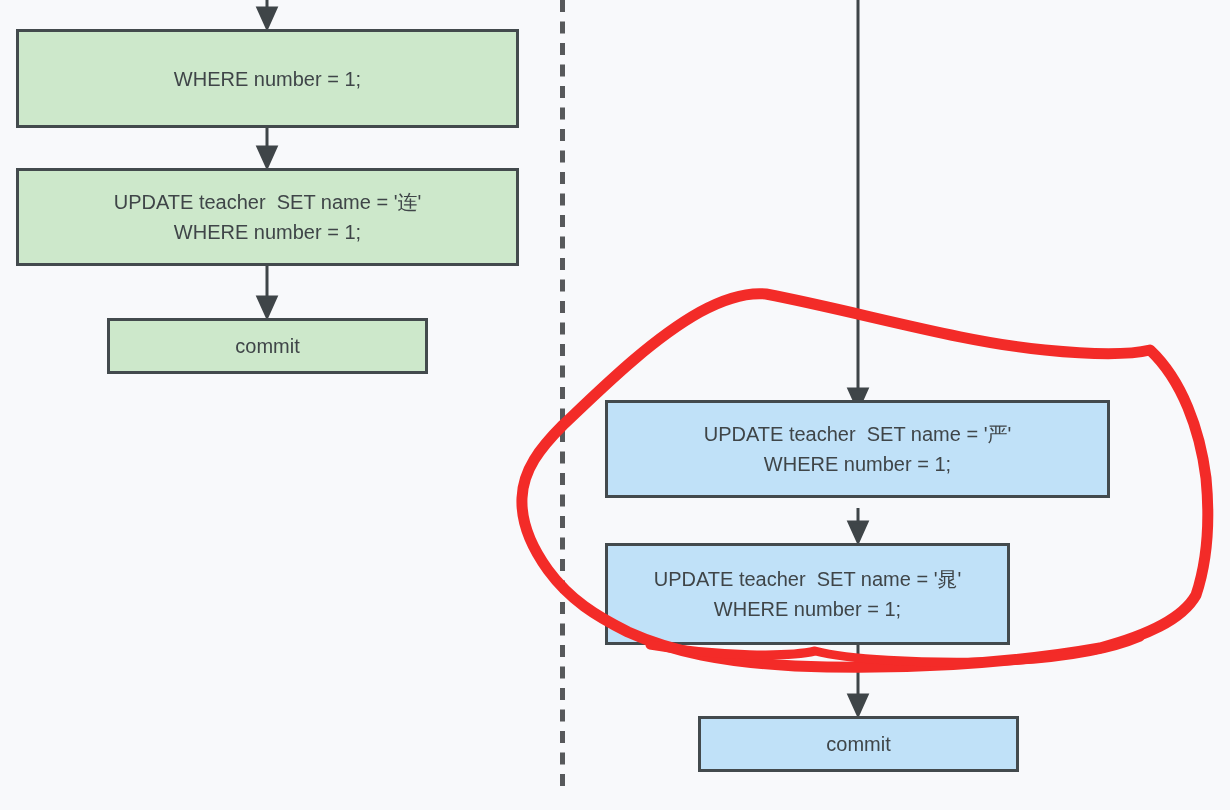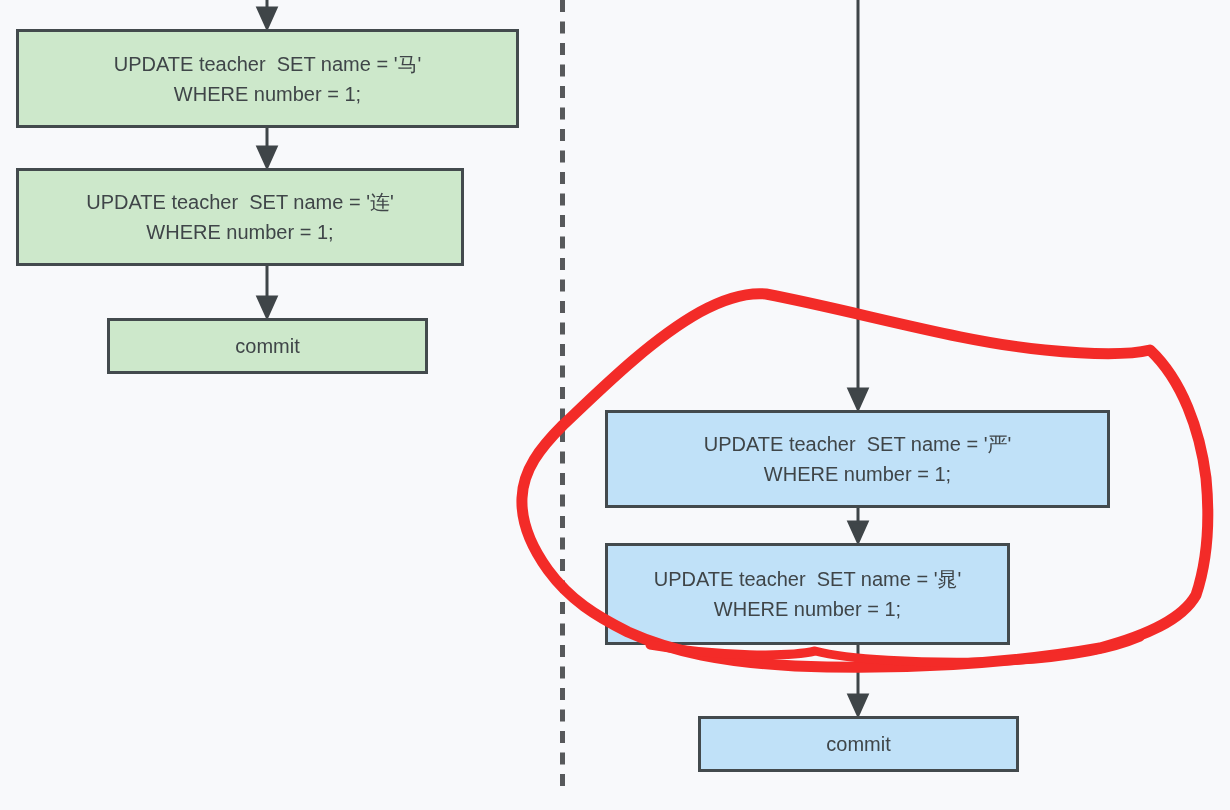--- a/index.html
+++ b/index.html
@@ -36,25 +36,25 @@
     font-size: 20px;
     line-height: 30px;
     text-align: center;
   }
   .flow-box .sql-line { white-space: pre; }
   .green { background: #cde8cb; }
   .blue  { background: #c0e1f8; }
 
   
   #g-box-1 { left: 16px;  top: 29px;  width: 503px; height: 99px; }
-  #g-box-2 { left: 16px;  top: 168px; width: 448px; height: 98px; }
+  #g-box-2 { left: 16px;  top: 168px; width: 503px; height: 98px; }
   #g-commit{ left: 107px; top: 318px; width: 321px; height: 56px; }
 
   
-  #b-box-1 { left: 605px; top: 410px; width: 505px; height: 98px; }
+  #b-box-1 { left: 605px; top: 400px; width: 505px; height: 98px; }
   #b-box-2 { left: 605px; top: 543px; width: 405px; height: 102px; }
   #b-commit{ left: 698px; top: 716px; width: 321px; height: 56px; }
 </style>
 </head>
 <body>
 
 <div class="canvas">
 
   <svg id="connector-layer" class="layer" viewBox="0 0 1230 810">
 
@@ -77,21 +77,20 @@
 
       <line x1="858" y1="508" x2="858" y2="525"></line>
       <polygon points="858,542 849,522 867,522"></polygon>
 
       <line x1="858" y1="645" x2="858" y2="697"></line>
       <polygon points="858,715 849,695 867,695"></polygon>
     </g>
   </svg>
 
   <div id="g-box-1" class="flow-box green">
-    <div class="sql-line">UPDATE teacher  SET name = '马'</div>
     <div class="sql-line">WHERE number = 1;</div>
   </div>
   <div id="g-box-2" class="flow-box green">
     <div class="sql-line">UPDATE teacher  SET name = '连'</div>
     <div class="sql-line">WHERE number = 1;</div>
   </div>
   <div id="g-commit" class="flow-box green">
     <div class="sql-line">commit</div>
   </div>
 

